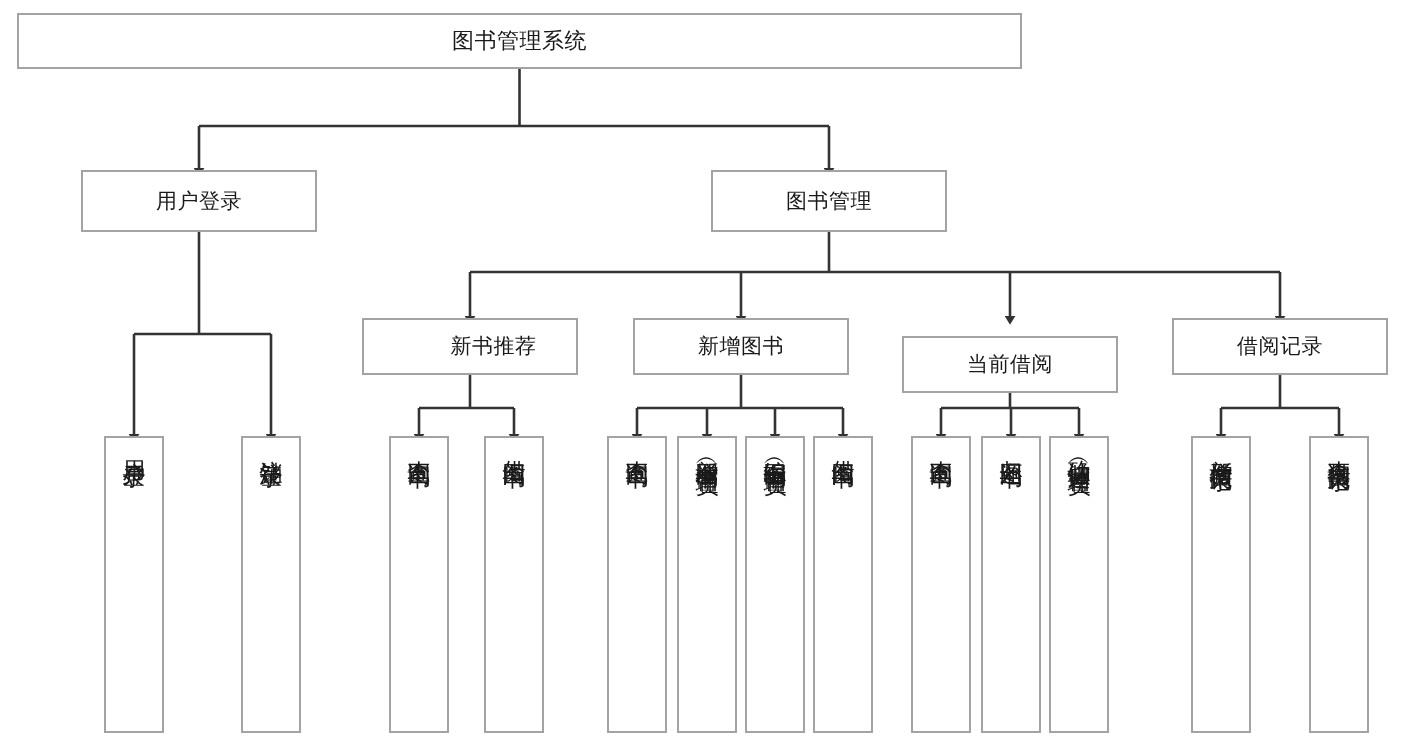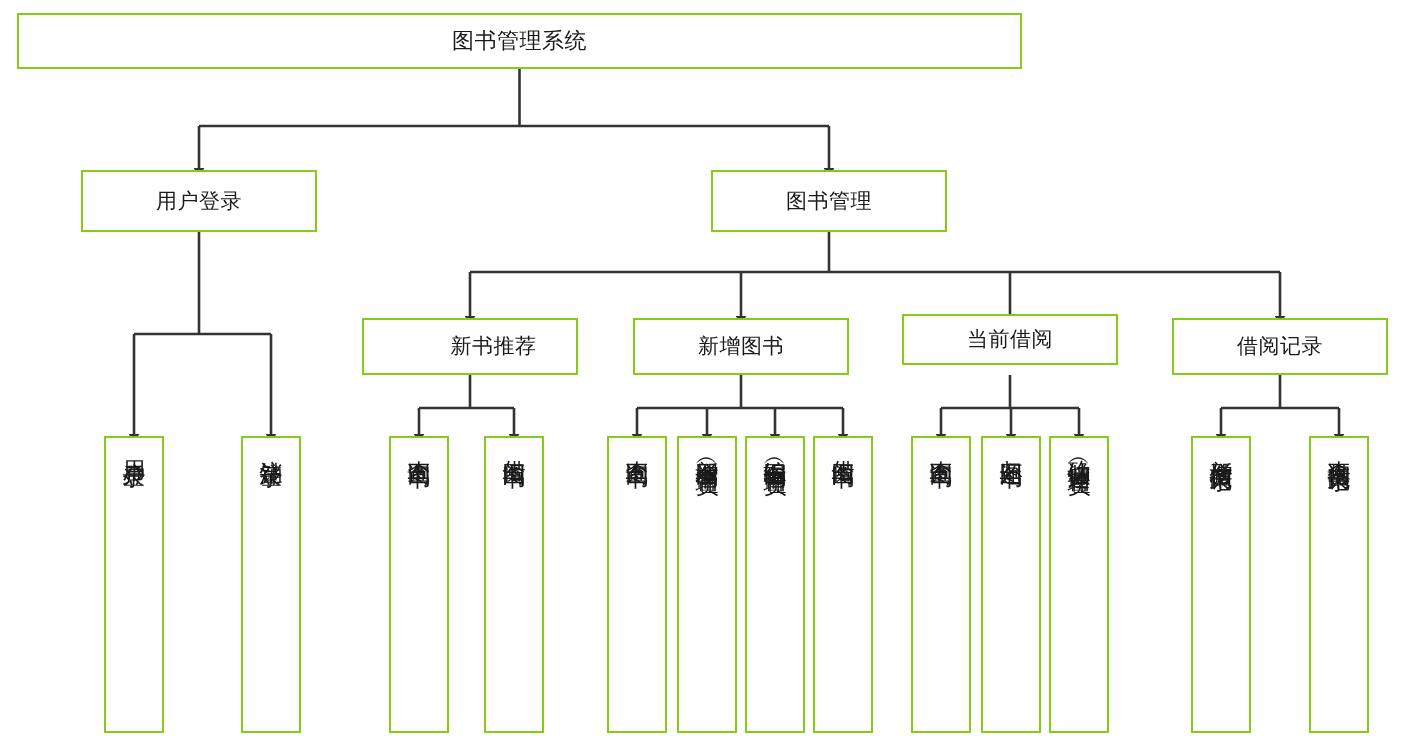--- a/index.html
+++ b/index.html
@@ -22,21 +22,21 @@
     left: 0;
     top: 0;
     width: 1405px;
     height: 747px;
     pointer-events: none;
   }
   .node {
     position: absolute;
     box-sizing: border-box;
     background: #ffffff;
-    border: 2px solid #84cc16;
+    border: 2px solid #a3a3a3;
     display: flex;
     align-items: center;
     justify-content: center;
     color: #1a1a1a;
   }
   .node-label {
     display: block;
     text-align: center;
     line-height: 1.18;
     letter-spacing: 0.5px;
@@ -126,21 +126,21 @@
       </div>
       <div class="node horizontal" style="left: 711px; top: 170px; width: 236px; height: 62px; align-items: center;">
         <span class="node-label">图书管理</span>
       </div>
       <div class="node horizontal" style="left: 362px; top: 318px; width: 216px; height: 57px; padding-left: 47px;">
         <span class="node-label">新书推荐</span>
       </div>
       <div class="node horizontal" style="left: 633px; top: 318px; width: 216px; height: 57px;">
         <span class="node-label">新增图书</span>
       </div>
-      <div class="node horizontal" style="left: 902px; top: 314px; width: 216px; height: 51px;">
+      <div class="node horizontal" style="left: 902px; top: 336px; width: 216px; height: 57px;">
         <span class="node-label">当前借阅</span>
       </div>
       <div class="node horizontal" style="left: 1172px; top: 318px; width: 216px; height: 57px;">
         <span class="node-label">借阅记录</span>
       </div>
       <div class="node vertical" style="left: 104px; top: 436px; width: 60px; height: 297px;">
         <span class="node-label">用户登录</span>
       </div>
       <div class="node vertical" style="left: 241px; top: 436px; width: 60px; height: 297px;">
         <span class="node-label">注销登录</span>

